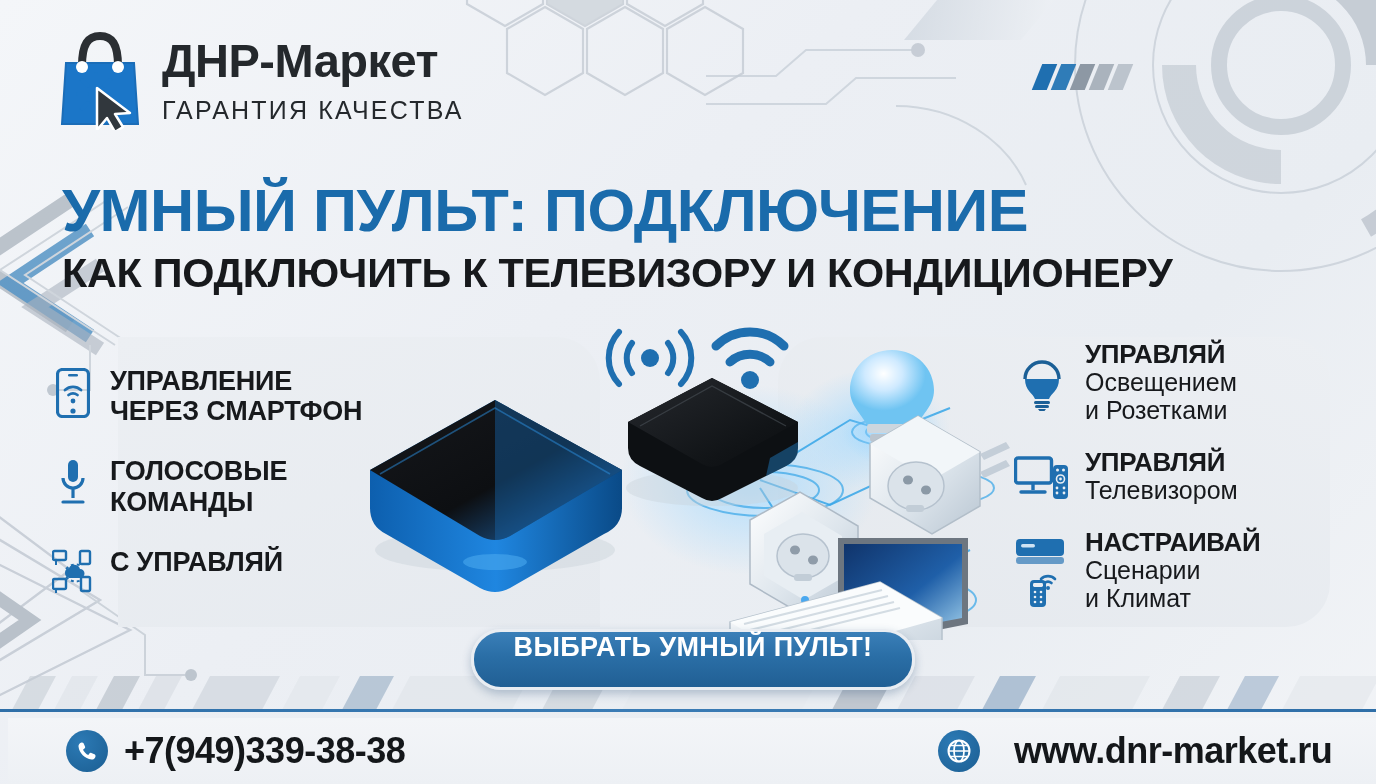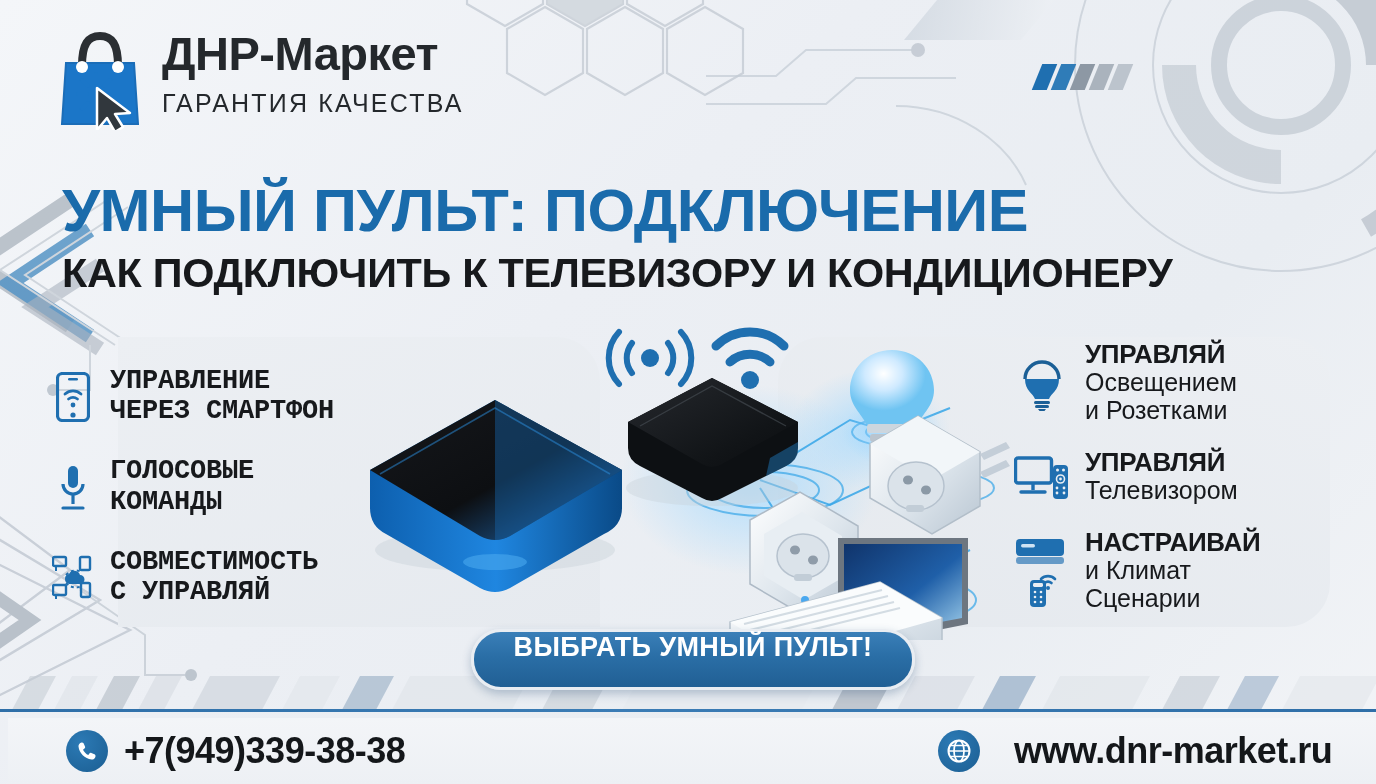--- a/index.html
+++ b/index.html
@@ -20,21 +20,21 @@
   .slashes{position:absolute;left:1037px;top:64px;width:130px;height:26px;}
   .slash{position:absolute;top:0;width:15px;height:26px;transform:skewX(-22deg);}
   .lines-tr{position:absolute;right:250px;top:20px;width:420px;height:170px;opacity:.7;}
   .btm-strip{position:absolute;left:0;bottom:74px;width:1376px;height:34px;opacity:.55;}
   .footdiv{position:absolute;left:0;bottom:72px;width:1376px;height:3px;
     background:linear-gradient(90deg,#2f6fa8,#3b7cb5 45%,#2f6fa8);}
   .tr-wedge{position:absolute;right:322px;top:0;width:150px;height:40px;
     background:linear-gradient(100deg,#cdd5de,#eef1f5);clip-path:polygon(22% 0,100% 0,78% 100%,0 100%);opacity:.75;}
 
   
-  .logo{position:absolute;left:52px;top:30px;display:flex;align-items:flex-start;gap:14px;}
+  .logo{position:absolute;left:52px;top:30px;display:flex;align-items:center;gap:14px;}
   .logo-mark{width:96px;height:100px;position:relative;flex:none;}
   .logo-txt{display:flex;flex-direction:column;line-height:1;}
   .logo-title{font-size:47px;font-weight:700;color:#24282c;letter-spacing:-.5px;}
   .logo-sub{font-size:25px;font-weight:400;color:#24282c;letter-spacing:2.2px;margin-top:14px;}
 
   
   .h1{position:absolute;left:62px;top:176px;font-size:60px;font-weight:800;
       color:#1a6bab;letter-spacing:-.5px;white-space:nowrap;
       transform:scaleX(1.02);transform-origin:left center;}
   .h2{position:absolute;left:62px;top:250px;font-size:41px;font-weight:800;
@@ -42,21 +42,21 @@
       transform:scaleX(1.01);transform-origin:left center;}
 
   
   .panel-l{position:absolute;left:118px;top:337px;width:482px;height:290px;
      background:linear-gradient(160deg,#eceff3,#e6eaef);border-radius:0 44px 0 0;}
   .panel-r{position:absolute;left:778px;top:337px;width:552px;height:290px;
      background:linear-gradient(200deg,#eceff3,#e5e9ee);border-radius:44px 44px 44px 44px;}
 
   
   .feat-left{position:absolute;left:52px;top:366px;width:370px;}
-  .feat-row{display:flex;align-items:center;gap:16px;margin-bottom:30px;font-family:Liberation Mono, monospace;}
+  .feat-row{display:flex;align-items:flex-start;gap:16px;margin-bottom:30px;}
   .feat-ico{width:42px;flex:none;display:flex;justify-content:center;align-items:flex-start;padding-top:2px;}
   .feat-txt{font-size:27px;font-weight:800;color:#17191c;line-height:1.12;letter-spacing:-.2px;}
 
   .feat-right{position:absolute;left:1013px;top:340px;width:320px;}
   .fr-row{display:flex;align-items:center;gap:14px;margin-bottom:24px;}
   .fr-ico{width:58px;flex:none;display:flex;justify-content:center;padding-top:4px;}
   .fr-head{font-size:26px;font-weight:800;color:#17191c;line-height:1.08;letter-spacing:-.3px;}
   .fr-sub{font-size:25px;font-weight:400;color:#17191c;line-height:1.12;}
 
   
@@ -415,21 +415,20 @@
           <g stroke="#1f6fb0" stroke-width="2">
               <path d="M4 11 L4 16"></path>
               <path d="M4 40 L4 44"></path>
             </g>
           <path d="M14 20 Q21 13 30 17" fill="none" stroke="#1f6fb0" stroke-width="2" stroke-dasharray="3 3"></path>
           <path d="M14 28 Q21 35 30 31" fill="none" stroke="#1f6fb0" stroke-width="2" stroke-dasharray="3 3"></path>
           <path d="M13 24 a5 5 0 0 1 4-5 a6 6 0 0 1 11 1 a4.5 4.5 0 0 1 0 9 H17 a5 5 0 0 1-4-5 Z" fill="#1f6fb0"></path>
         </svg>
       </div>
       <div class="feat-txt">
-        <div>СОВМЕСТИМОСТЬ</div>
         <div>С УПРАВЛЯЙ</div>
       </div>
     </div>
   </div>
 
   <div class="feat-right">
 
     <div class="fr-row">
       <div class="fr-ico">
         <svg width="46" height="54" viewBox="0 0 46 54">
@@ -490,22 +489,22 @@
               <circle cx="27" cy="56" r="1.3"></circle>
             <circle cx="21" cy="61" r="1.3"></circle>
               <circle cx="27" cy="61" r="1.3"></circle>
             <circle cx="21" cy="66" r="1.3"></circle>
               <circle cx="27" cy="66" r="1.3"></circle>
           </g>
         </svg>
       </div>
       <div>
         <div class="fr-head">НАСТРАИВАЙ</div>
+        <div class="fr-sub">Сценарии</div>
         <div class="fr-sub">и Климат</div>
-        <div class="fr-sub">Сценарии</div>
       </div>
     </div>
   </div>
 
   <div class="cta">
     <span>ВЫБРАТЬ УМНЫЙ ПУЛЬТ!</span>
   </div>
 
   <div class="footer">
     <div class="f-phone">

